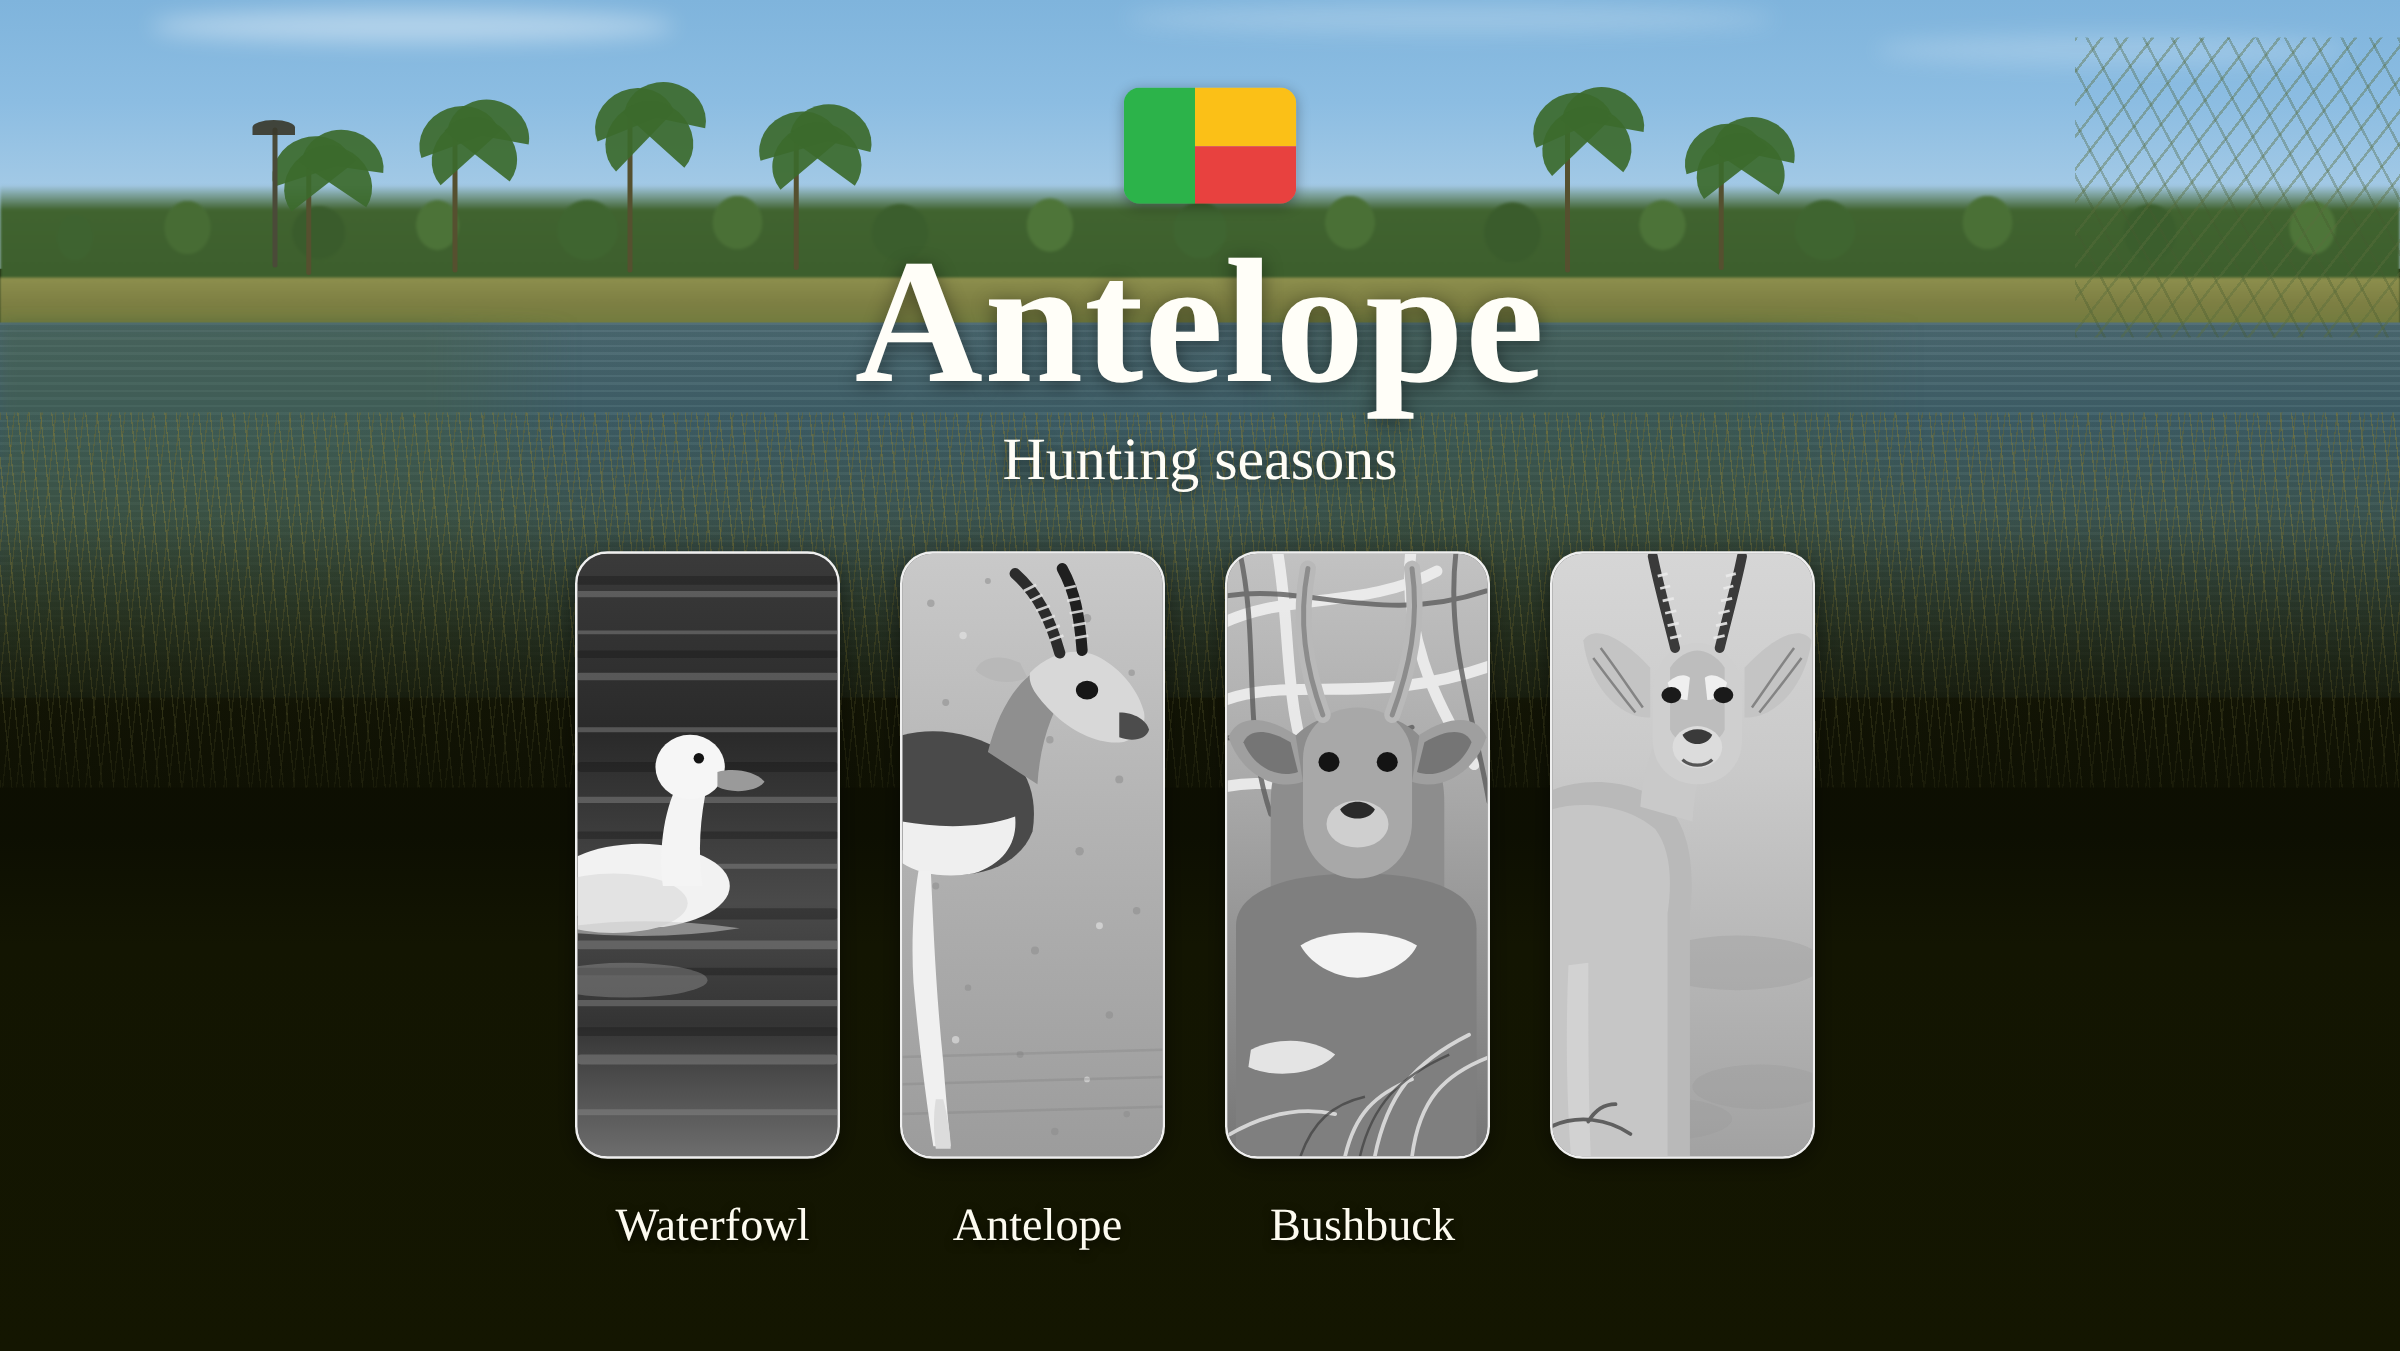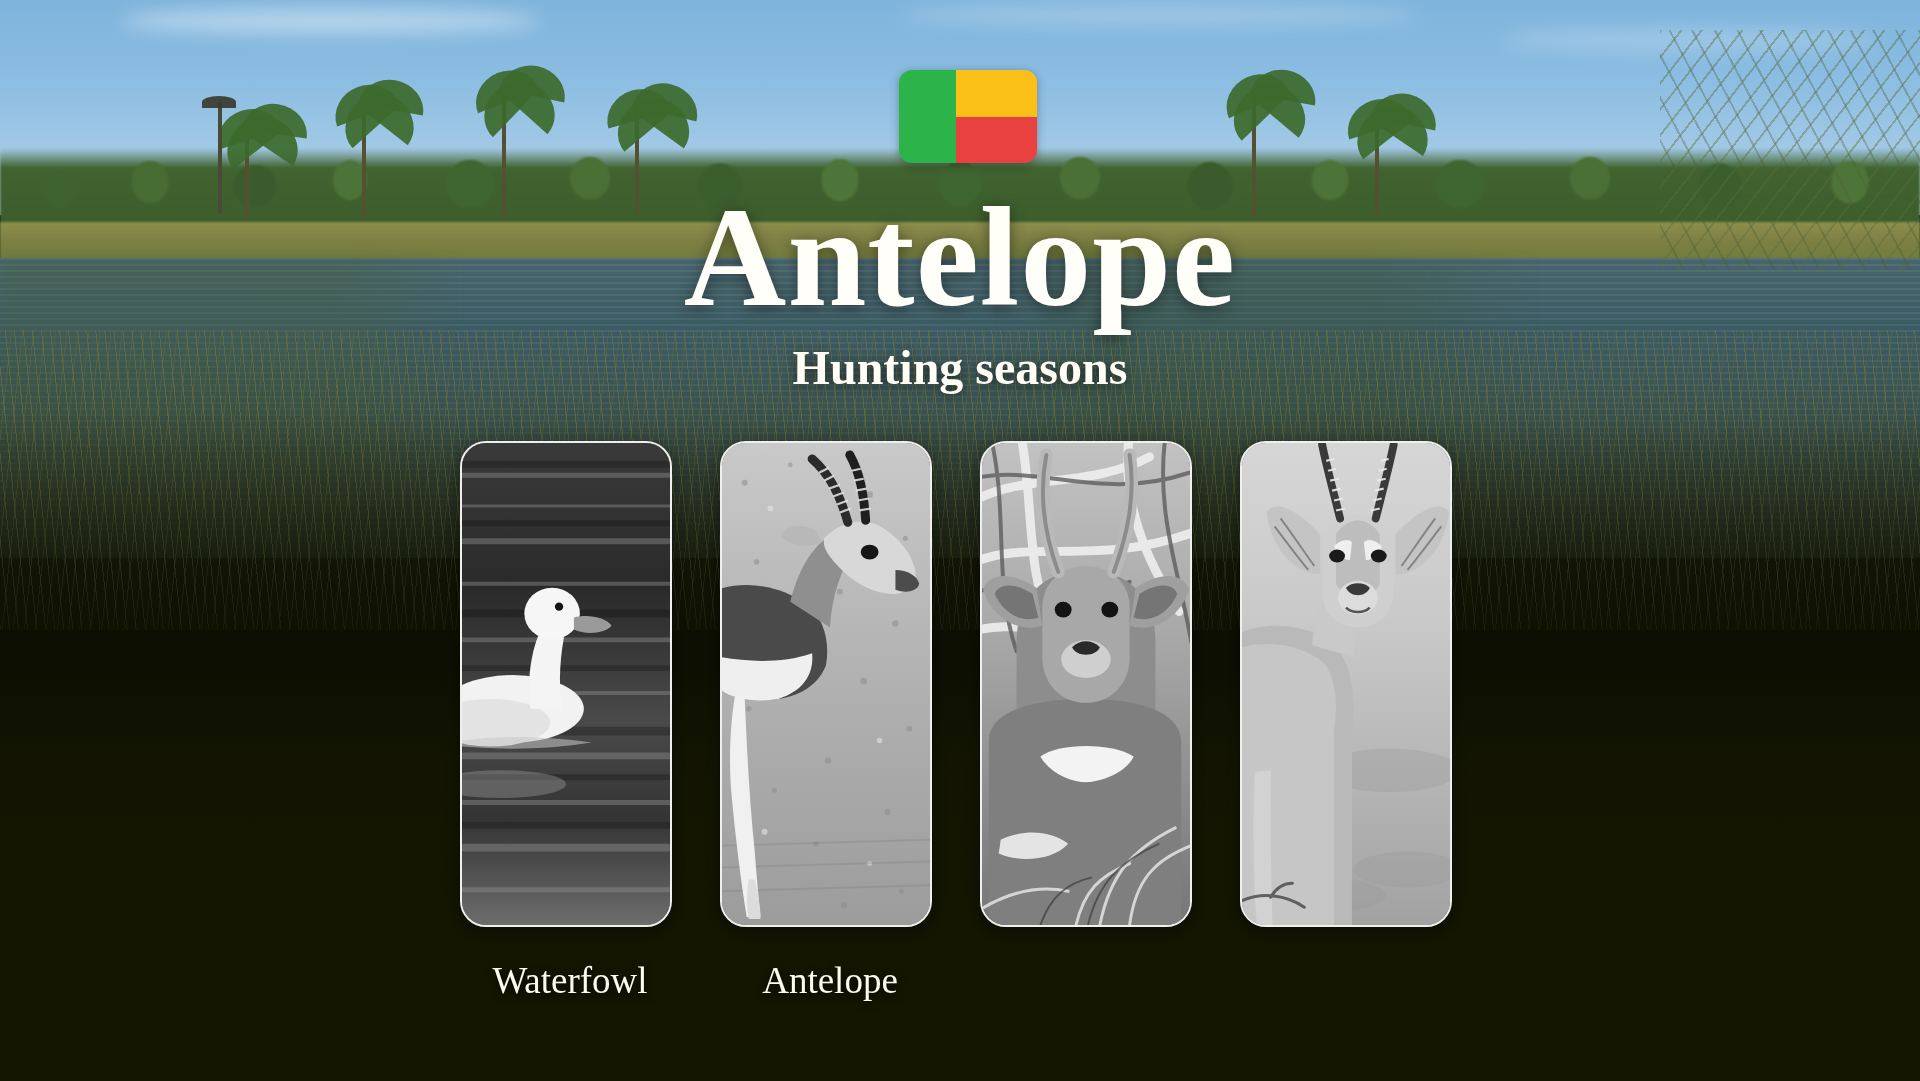--- a/index.html
+++ b/index.html
@@ -127,21 +127,21 @@
   .flag-red{ height:50%; }
 
   .page-title{
     position:absolute; left:0; top:186px; width:1920px;
     font-size:142px; font-weight:700; line-height:1;
     color:#fffef8; letter-spacing:1px;
     text-shadow:0 3px 16px rgba(0,0,0,.45);
   }
   .page-subtitle{
     position:absolute; left:0; top:344px; width:1920px;
-    font-size:48px; font-weight:700; line-height:1;
+    font-size:48px; font-weight:400; line-height:1;
     color:#fffdf6;
     text-shadow:0 2px 12px rgba(0,0,0,.55);
   }
 
   .cards{
     position:absolute; left:0; top:441px; width:1920px;
     display:flex; justify-content:center; align-items:flex-start;
     gap:40px;
   }
   .card{ width:220px; }
@@ -444,20 +444,21 @@
               <path d="M150 486 C156 440 176 420 212 406"></path>
               <path d="M96 486 C104 452 120 436 150 424"></path>
               <path d="M0 470 C30 452 60 446 88 452"></path>
             </g>
             <g stroke="#3e3e3e" stroke-width="2" fill="none" opacity=".7">
               <path d="M108 486 C118 444 140 422 180 404"></path>
               <path d="M60 486 C70 458 86 444 112 438"></path>
             </g>
           </svg>
         </div>
+        <div class="card-label">Bushbuck</div>
       </div>
 
       <div class="card">
         <div class="card-photo">
           <svg viewBox="0 0 212 486" preserveAspectRatio="xMidYMid slice" aria-hidden="true">
             <defs>
               <linearGradient id="gzBack" x1="0" y1="0" x2="0" y2="1">
                 <stop offset="0%" stop-color="#d6d6d6"></stop>
                 <stop offset="35%" stop-color="#cacaca"></stop>
                 <stop offset="70%" stop-color="#b5b5b5"></stop>

